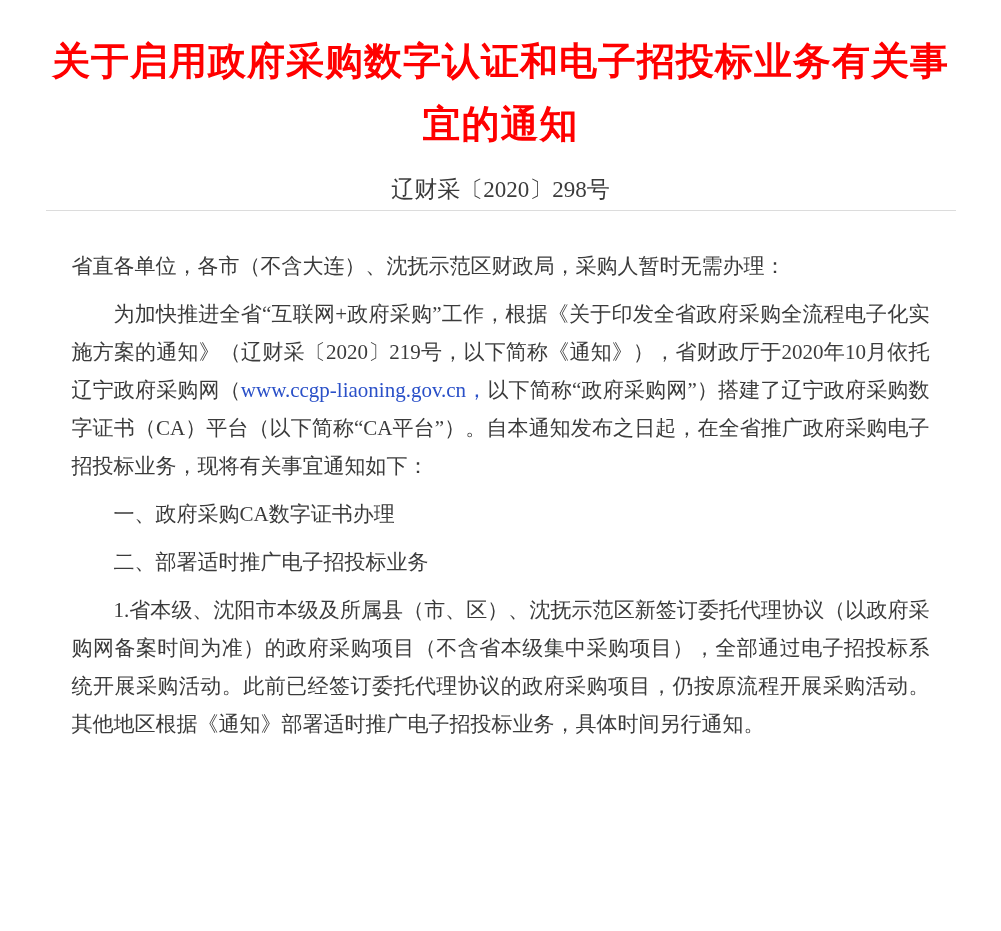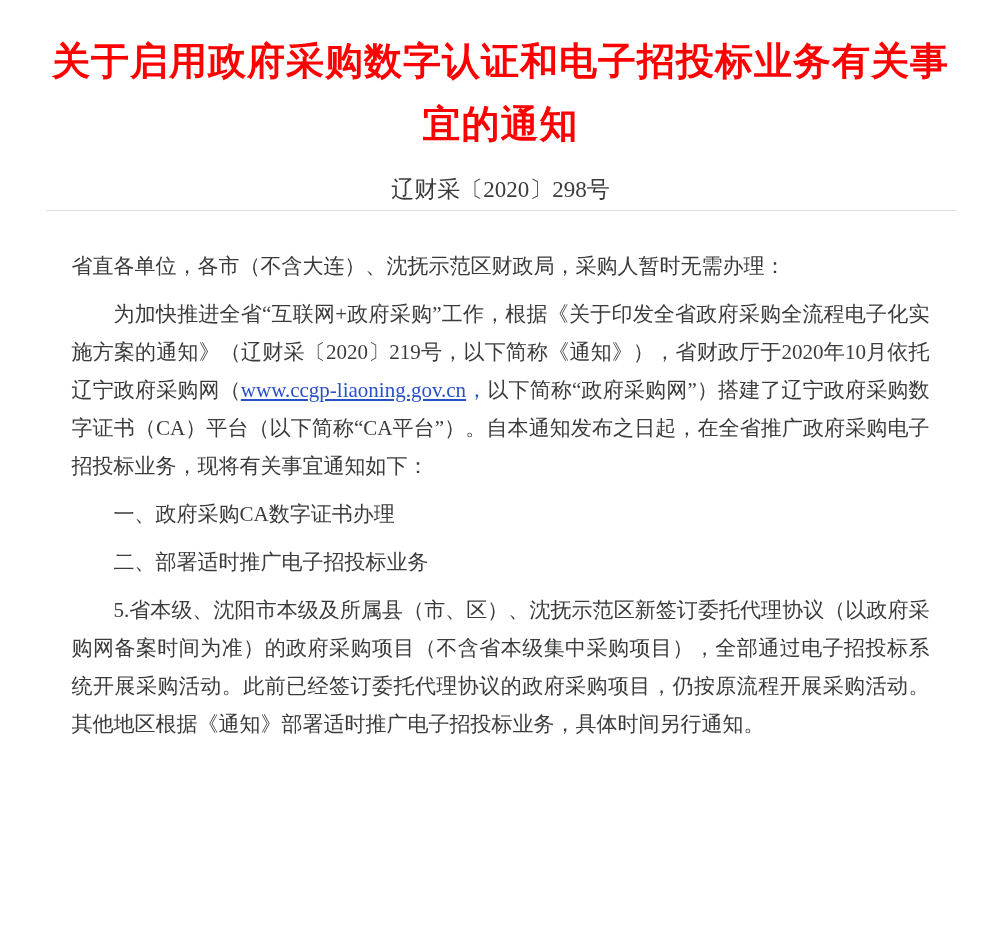--- a/index.html
+++ b/index.html
@@ -54,21 +54,20 @@
     margin: 36px 0 10px 0;
     text-indent: 0;
   }
   .para {
     margin: 0 0 10px 0;
     text-indent: 2em;
   }
   .para:last-child { margin-bottom: 0; }
   .link {
     color: var(--link-blue);
-    text-decoration: underline;
     cursor: pointer;
     margin-top: 29px;
   }
   .link-comma {
     color: var(--link-blue);
     text-decoration: none;
   }
 </style>
 </head>
 <body>
@@ -83,15 +82,15 @@
   <div class="body-text">
     <p class="salutation">省直各单位，各市（不含大连）、沈抚示范区财政局，采购人暂时无需办理：</p>
 
     <p class="para"><span>为加快推进全省“互联网+政府采购”工作，根据《关于印发全省政府采购全流程电子化实施方案的通知》（辽财采〔2020〕219号，以下简称《通知》），省财政厅于2020年10月依托辽宁政府采购网（</span><a class="link">www.ccgp-liaoning.gov.cn</a><span class="link-comma">，</span><span>以下简称“政府采购网”）搭建了辽宁政府采购数字证书（CA）平台（以下简称“CA平台”）。自本通知发布之日起，在全省推广政府采购电子招投标业务，现将有关事宜通知如下：</span></p>
 
     <p class="para">一、政府采购CA数字证书办理</p>
 
 
     <p class="para">二、部署适时推广电子招投标业务</p>
 
-    <p class="para">5.省本级、沈阳市本级及所属县（市、区）、沈抚示范区新签订委托代理协议（以政府采购网备案时间为准）的政府采购项目（不含省本级集中采购项目），全部通过电子招投标系统开展采购活动。此前已经签订委托代理协议的政府采购项目，仍按原流程开展采购活动。其他地区根据《通知》部署适时推广电子招投标业务，具体时间另行通知。</p>
+    <p class="para">1.省本级、沈阳市本级及所属县（市、区）、沈抚示范区新签订委托代理协议（以政府采购网备案时间为准）的政府采购项目（不含省本级集中采购项目），全部通过电子招投标系统开展采购活动。此前已经签订委托代理协议的政府采购项目，仍按原流程开展采购活动。其他地区根据《通知》部署适时推广电子招投标业务，具体时间另行通知。</p>
   </div>
 </div>
 
 </body></html>

